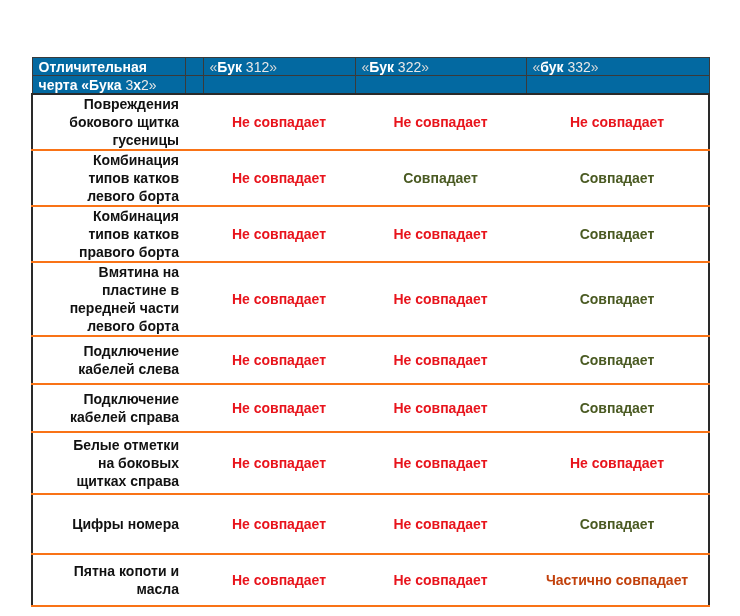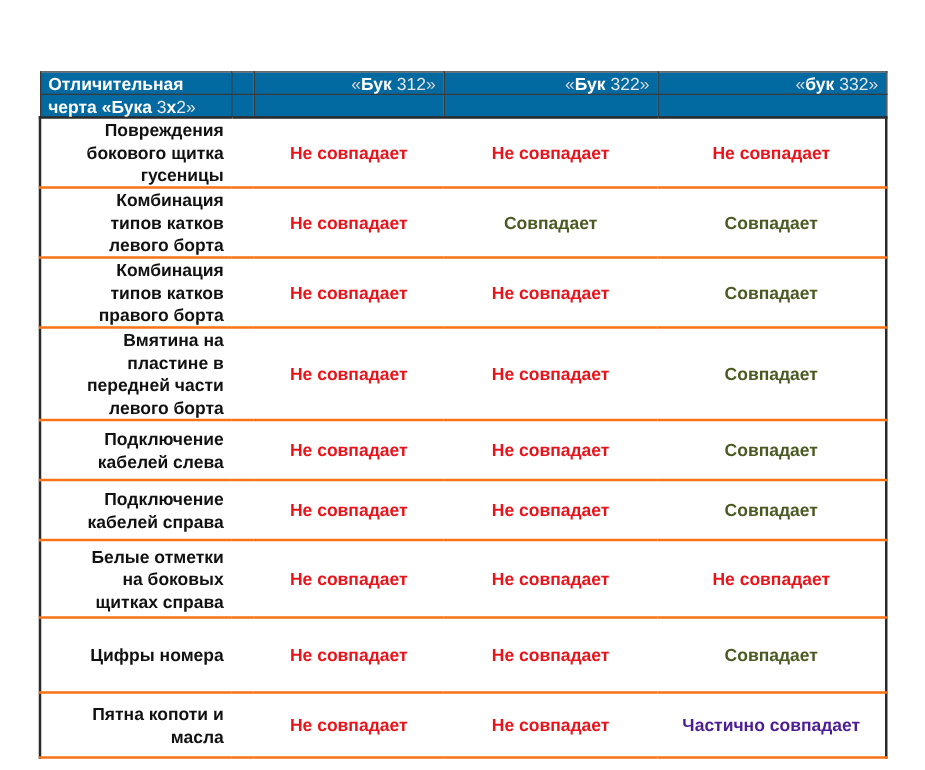--- a/index.html
+++ b/index.html
@@ -41,21 +41,21 @@
     .hdr td {
       background: #0369a1;
       color: #fff;
       font-size: 14px;
       padding: 0 6px;
       height: 17px;
       border: 1px solid #3a3a3a;
       white-space: nowrap;
     }
     .hdr td.feat { font-weight: bold; text-align: left; padding-left: 6px; }
-    .hdr td.model { text-align: right; }
+    .hdr td.model { text-align: left; }
     .hdr td .b { font-weight: bold; }
     .hdr td .n { font-weight: normal; color: #e8e8e8; }
     .hdr td .q { color: #d8d8d8; }
 
     tr.row td {
       border-top: 2px solid #2a2a2a;
       border-bottom: 2px solid #f97316;
       background: #fff;
       vertical-align: middle;
       font-size: 14px;
@@ -65,21 +65,21 @@
       border-left: 2px solid #2a2a2a;
       text-align: right;
       color: #111;
       line-height: 18px;
       padding: 0 6px 0 6px;
     }
     tr.row td.val { text-align: center; }
     tr.row td.last { border-right: 2px solid #2a2a2a; }
     .st-no { color: #e8141c; }
     .st-yes { color: #4a5a22; }
-    .st-part { color: #4c1d95; }
+    .st-part { color: #c2410c; }
   </style>
 </head>
 <body>
 
 <div class="page">
 
   <table class="cmp">
     <colgroup>
       <col class="c0">
         <col class="c1">

